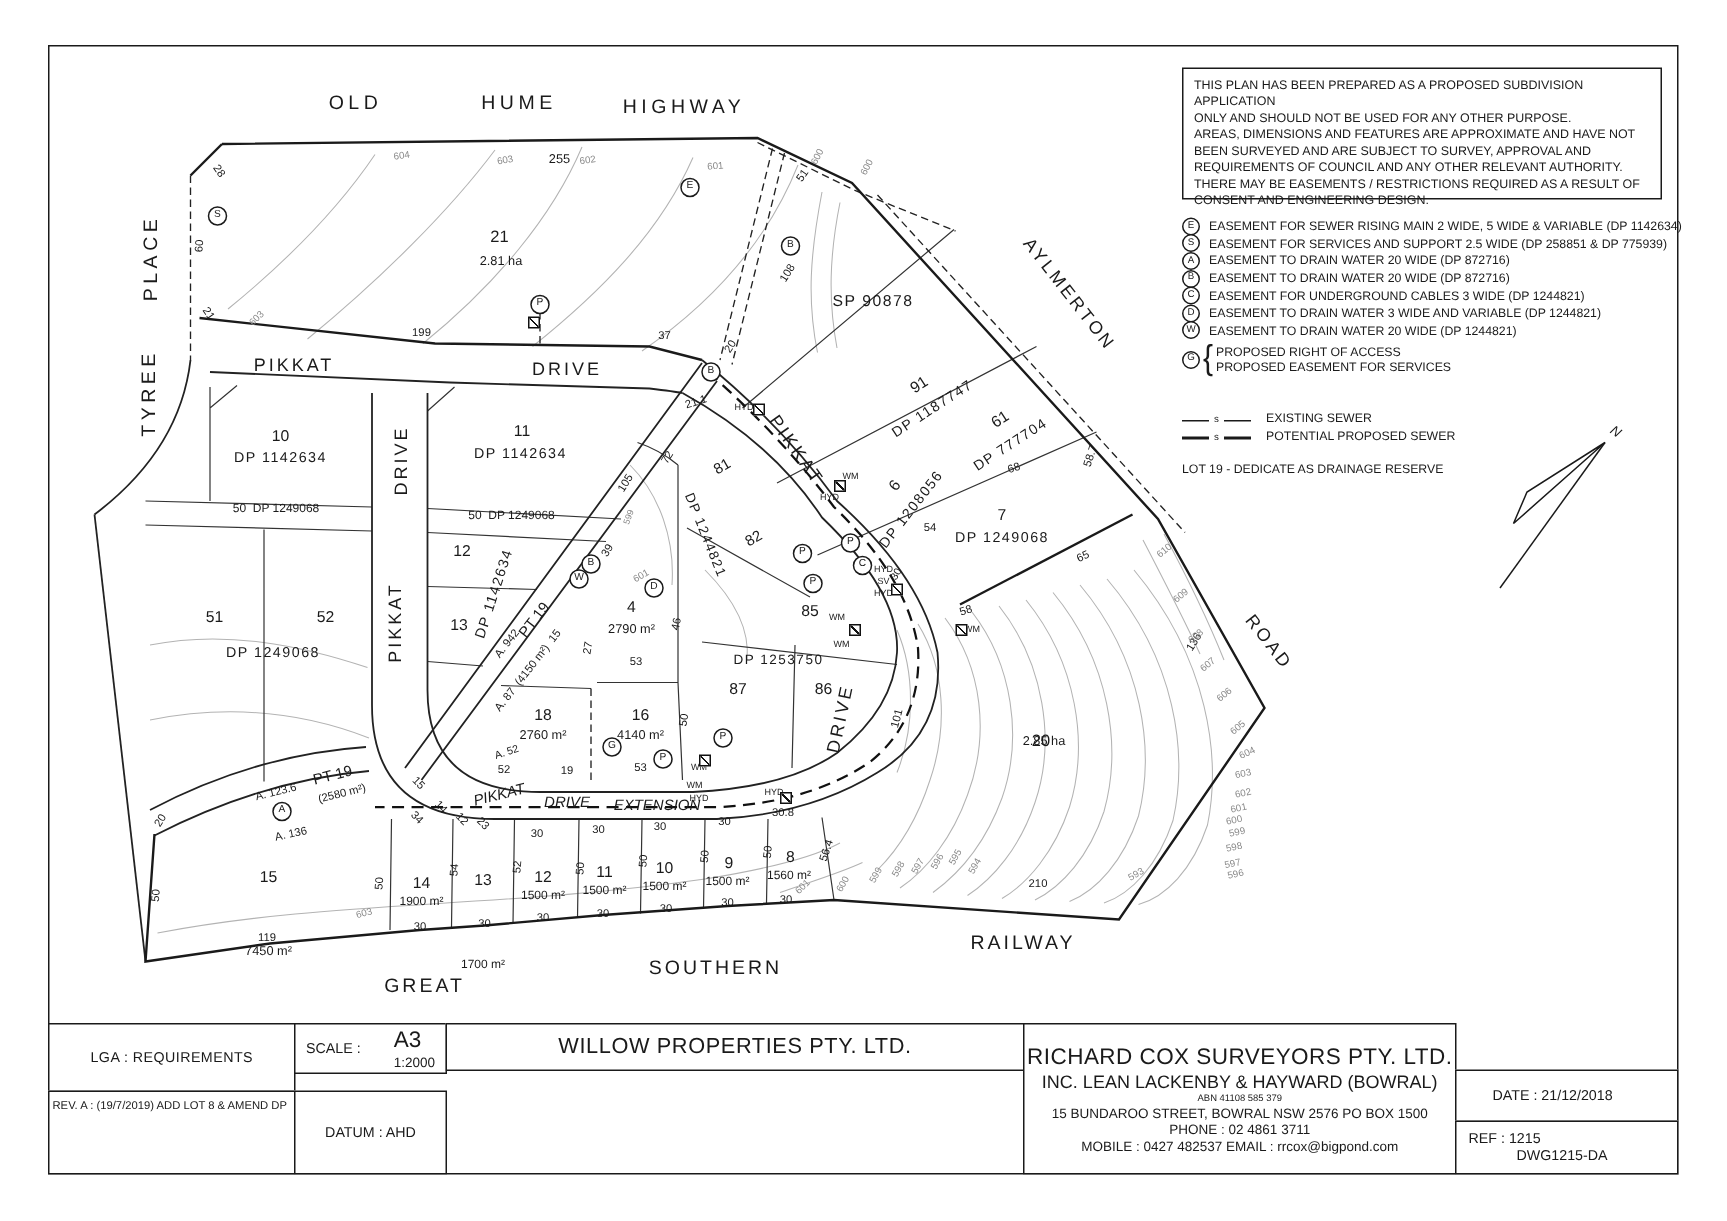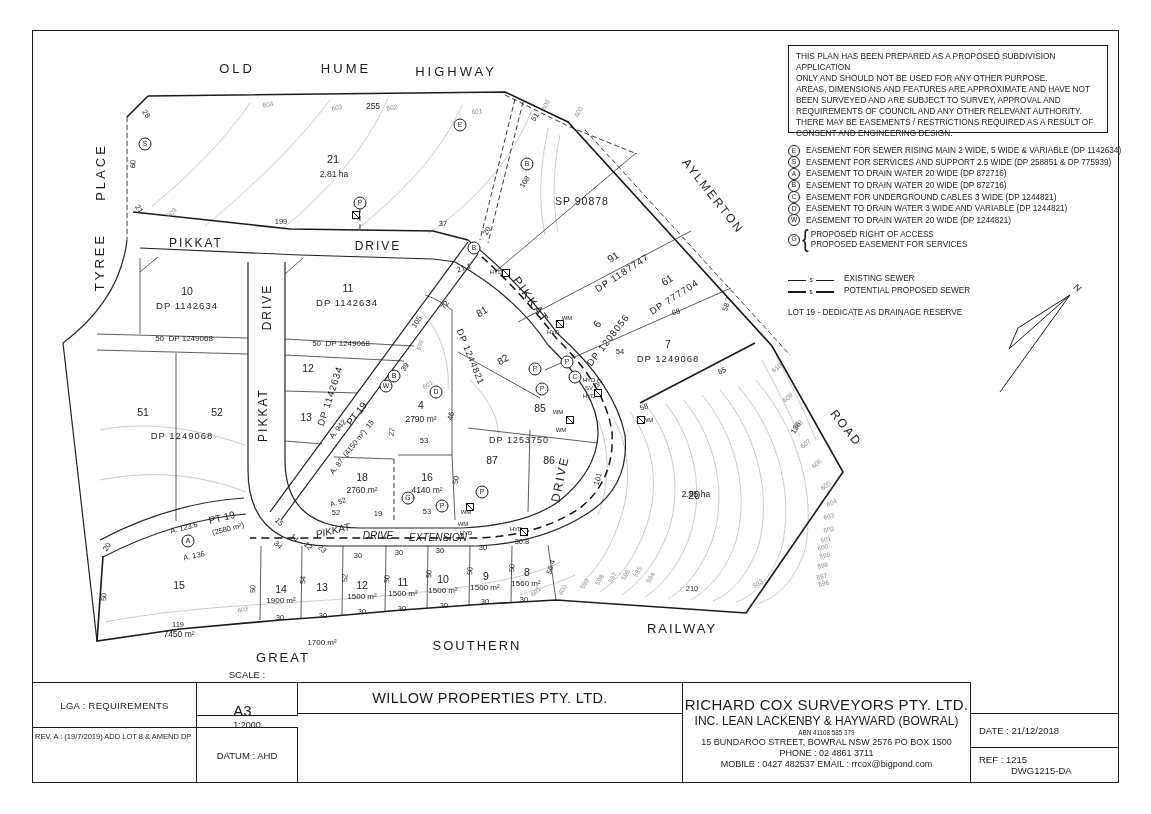--- a/index.html
+++ b/index.html
@@ -29,34 +29,34 @@
   .sewer-row{display:flex;gap:10px;height:12px;}
   .sewer-glyph{display:inline-flex;align-items:center;width:46px;gap:3px;}
   .sewer-glyph i{display:block;flex:1;height:0;border-top:1px solid #1a1a1a;}
   .sewer-glyph em{font-style:normal;font-size:6.5px;line-height:1;}
   .sewer-glyph.proposed i{border-top-width:2.4px;}
   .legend-note{position:absolute;left:788px;top:308px;font-size:8.2px;white-space:nowrap;z-index:4;}
   .tb-cell{position:absolute;border:1px solid #1a1a1a;box-sizing:border-box;background:#fff;z-index:5;
      display:flex;align-items:center;justify-content:center;}
   .tb-lga{left:32px;top:682px;width:165px;height:46px;font-size:9.5px;letter-spacing:.3px;}
   .tb-rev{left:32px;top:727px;width:165px;height:56px;font-size:7.5px;align-items:flex-start;justify-content:flex-start;padding:4px 2px;}
-  .tb-scale{left:196px;top:682px;width:102px;height:34px;flex-direction:column;gap:22px;}
+  .tb-scale{left:196px;top:682px;width:102px;height:34px;flex-direction:row;gap:22px;}
   .tb-scale .lbl{font-size:9.5px;}
   .tb-scale .a3{font-size:15px;}
   .tb-scale .ratio{font-size:9px;display:block;}
   .tb-datum{left:196px;top:727px;width:102px;height:56px;font-size:9.5px;}
   .tb-client{left:297px;top:682px;width:386px;height:32px;font-size:14.5px;letter-spacing:.4px;}
   .tb-title{left:297px;top:713px;width:386px;height:70px;font-size:13.5px;text-align:center;white-space:pre-line;line-height:1.25;}
   .tb-surv{left:682px;top:682px;width:289px;height:101px;flex-direction:column;justify-content:center;gap:1px;padding:2px 0;}
   .tb-surv .l1{font-size:15px;letter-spacing:.3px;}
   .tb-surv .l2{font-size:12px;}
   .tb-surv .l3{font-size:6.3px;}
   .tb-surv .l4,.tb-surv .l5,.tb-surv .l6{font-size:9px;}
   .tb-sheet{left:970px;top:682px;width:149px;height:32px;font-size:9.5px;justify-content:flex-start;padding-left:8px;}
-  .tb-date{left:970px;top:713px;width:149px;height:35px;font-size:9.5px;justify-content:flex-start;padding-left:8px;}
+  .tb-date{left:970px;top:713px;width:149px;height:35px;font-size:9.5px;justify-content:flex-start;padding-left:24px;}
   .tb-ref{left:970px;top:747px;width:149px;height:36px;flex-direction:column;align-items:flex-start;justify-content:center;padding-left:8px;font-size:9.5px;}
   .tb-ref .dwg{padding-left:32px;}
 </style>
 </head>
 <body>
 
 <div class="sheet">
   <div class="frame"></div>
 
   <svg class="linework" width="1151" height="814" viewBox="0 0 1151 814">

